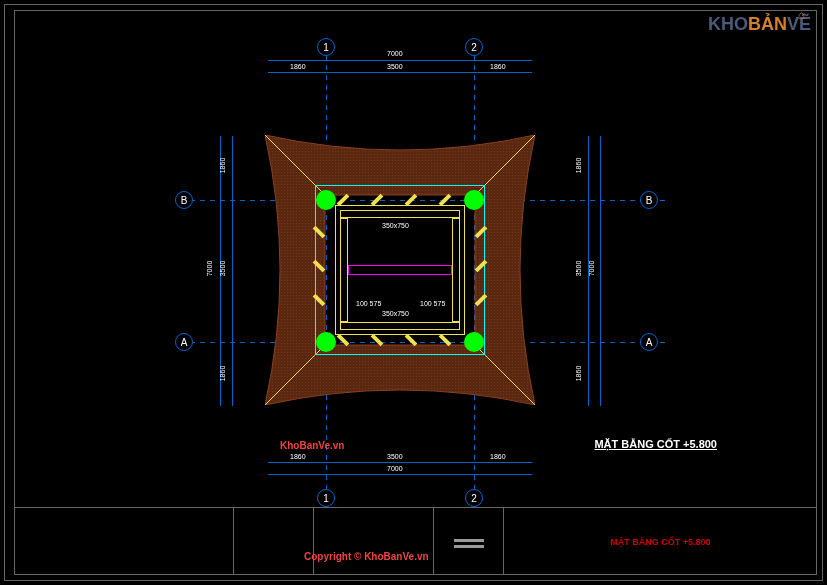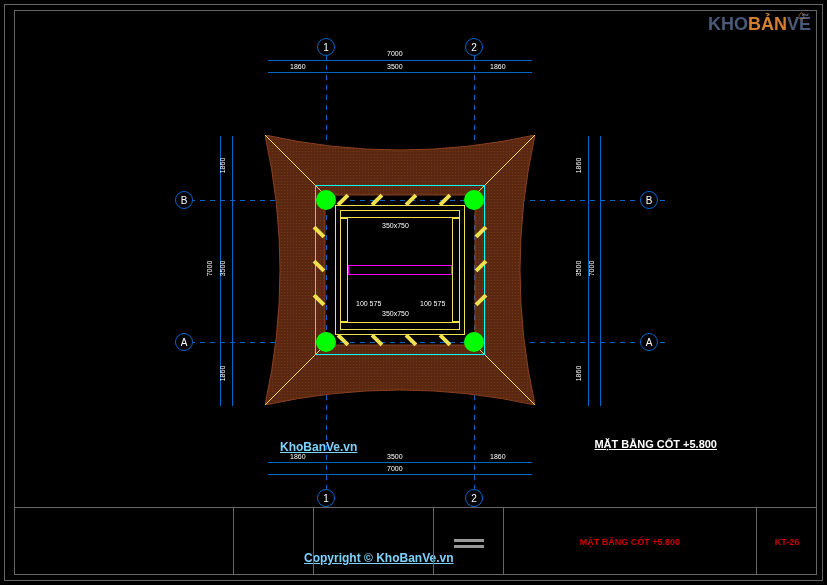--- a/index.html
+++ b/index.html
@@ -32,25 +32,24 @@
       position: absolute;
       top: -6px;
       right: 6px;
     }
     .logo .kho { color: #4a5a7a; }
     .logo .ban { color: #d08030; }
     .logo .ve { color: #4a5a7a; }
     
     .watermark {
       position: absolute;
-      color: #7dd3fc;
-      font-size: 12px;
+      color: #ef4444;
+      font-size: 10px;
       font-weight: bold;
       pointer-events: none;
-      text-decoration: underline;
     }
     .wm1 { top: 440px; left: 280px; }
     .wm2 { top: 551px; left: 304px; }
     
     .title-main {
       position: absolute;
       top: 438px;
       right: 110px;
       color: #fff;
       font-size: 11px;
@@ -319,16 +318,13 @@
 <div class="title-block">
   <div class="tb-col c1"></div>
   <div class="tb-col c2"></div>
   <div class="tb-col c3"></div>
   <div class="tb-col c4">
     <span class="tb-hatch"></span>
   </div>
   <div class="tb-col c5">
     <span class="tb-red">MẶT BẰNG CỐT +5.800</span>
   </div>
-  <div class="tb-col c6">
-    <span class="tb-red">KT-26</span>
-  </div>
 </div>
 
 </body></html>

